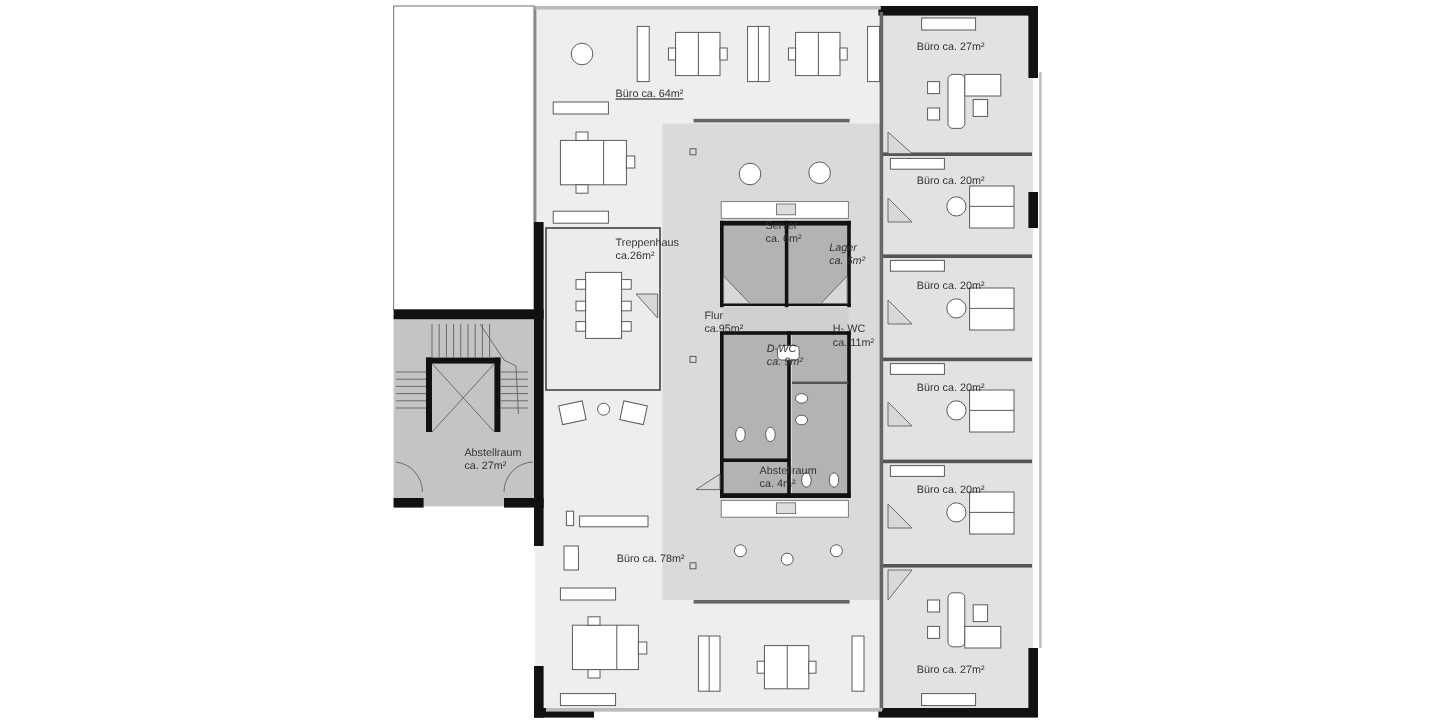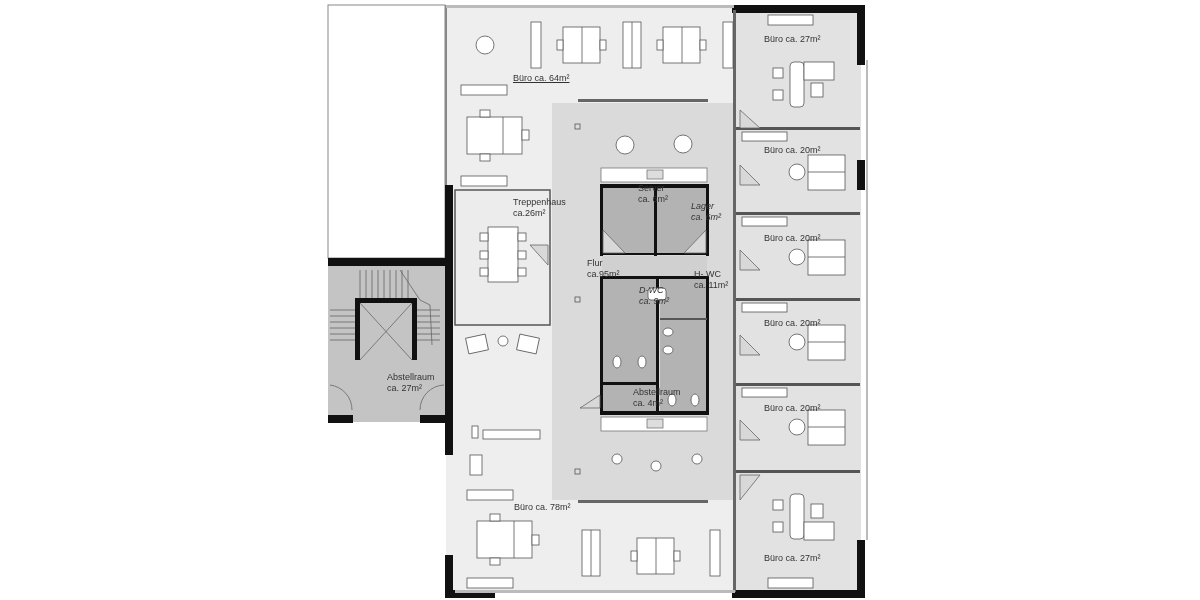--- a/index.html
+++ b/index.html
@@ -272,19 +272,19 @@
 <div class="lbl" style="left:610px;top:387px;">
   <div>Abstellraum</div>
   <div>ca. 4m²</div>
 </div>
 
 <div class="lbl" style="left:364px;top:372px;">
   <div>Abstellraum</div>
   <div>ca. 27m²</div>
 </div>
 
-<div class="lbl" style="left:491px;top:460px;margin-top:42px;">Büro ca. 78m²</div>
+<div class="lbl" style="left:491px;top:460px;">Büro ca. 78m²</div>
 <div class="lbl" style="left:741px;top:34px;">Büro ca. 27m²</div>
 <div class="lbl" style="left:741px;top:145px;">Büro ca. 20m²</div>
 <div class="lbl" style="left:741px;top:233px;">Büro ca. 20m²</div>
 <div class="lbl" style="left:741px;top:318px;">Büro ca. 20m²</div>
 <div class="lbl" style="left:741px;top:403px;">Büro ca. 20m²</div>
 <div class="lbl" style="left:741px;top:553px;">Büro ca. 27m²</div>
 
 </body></html>

